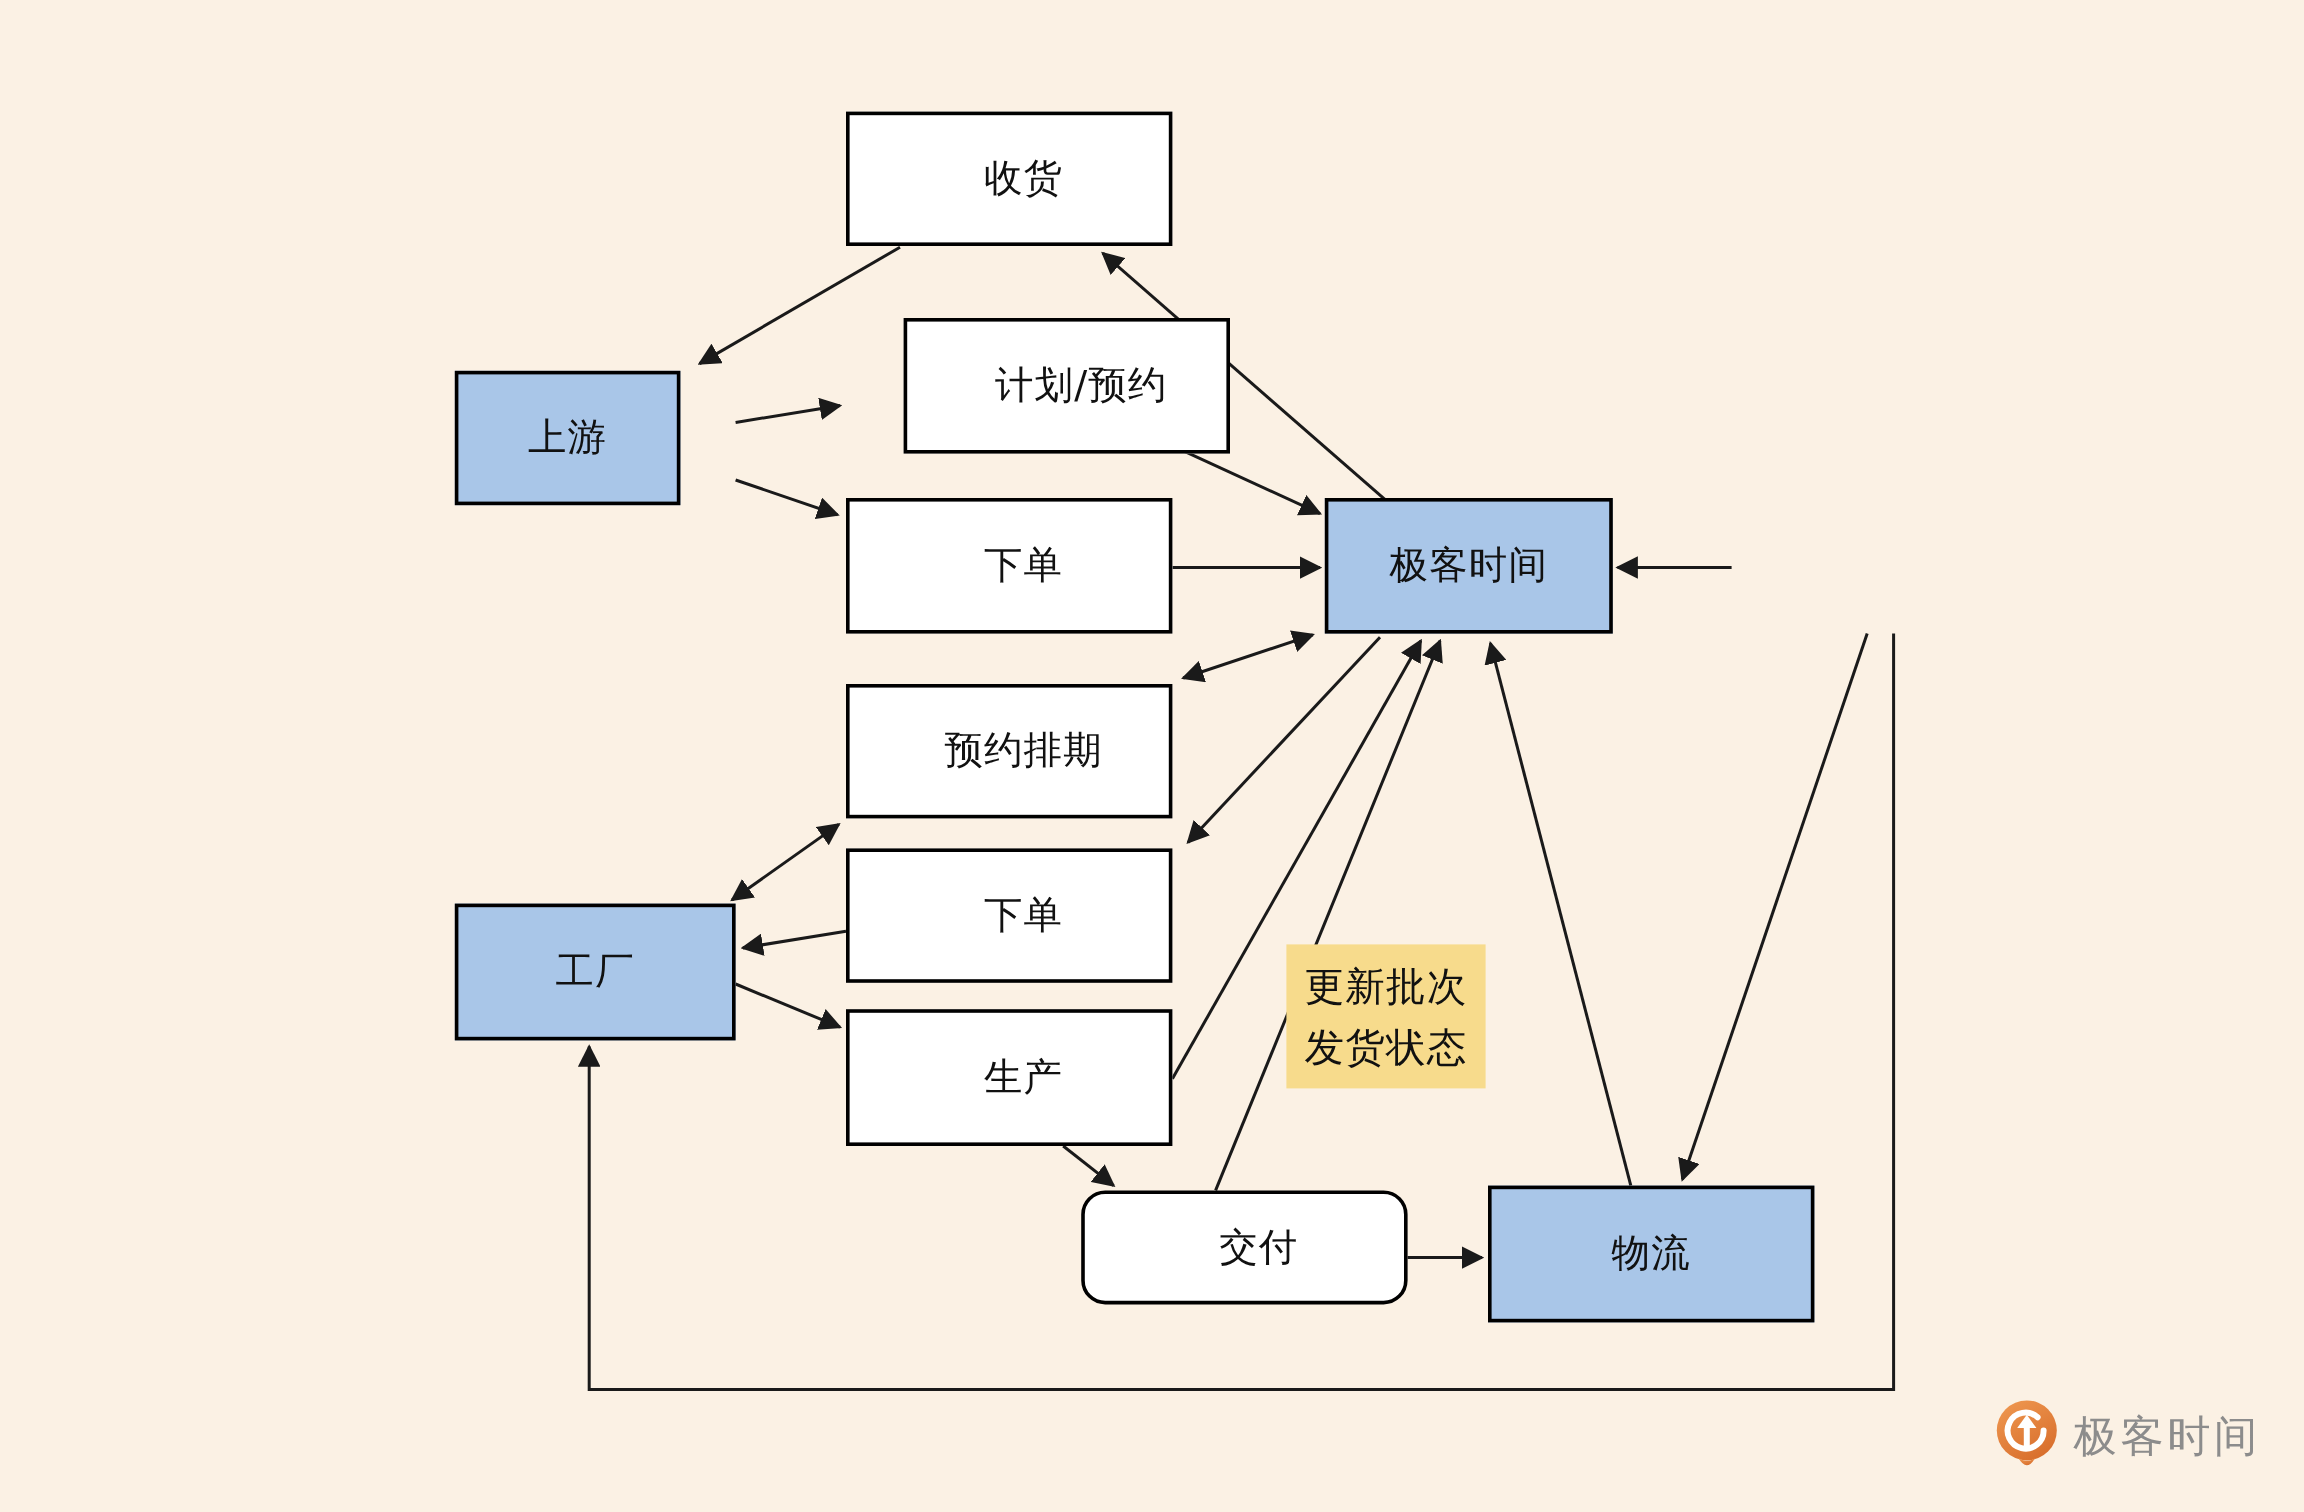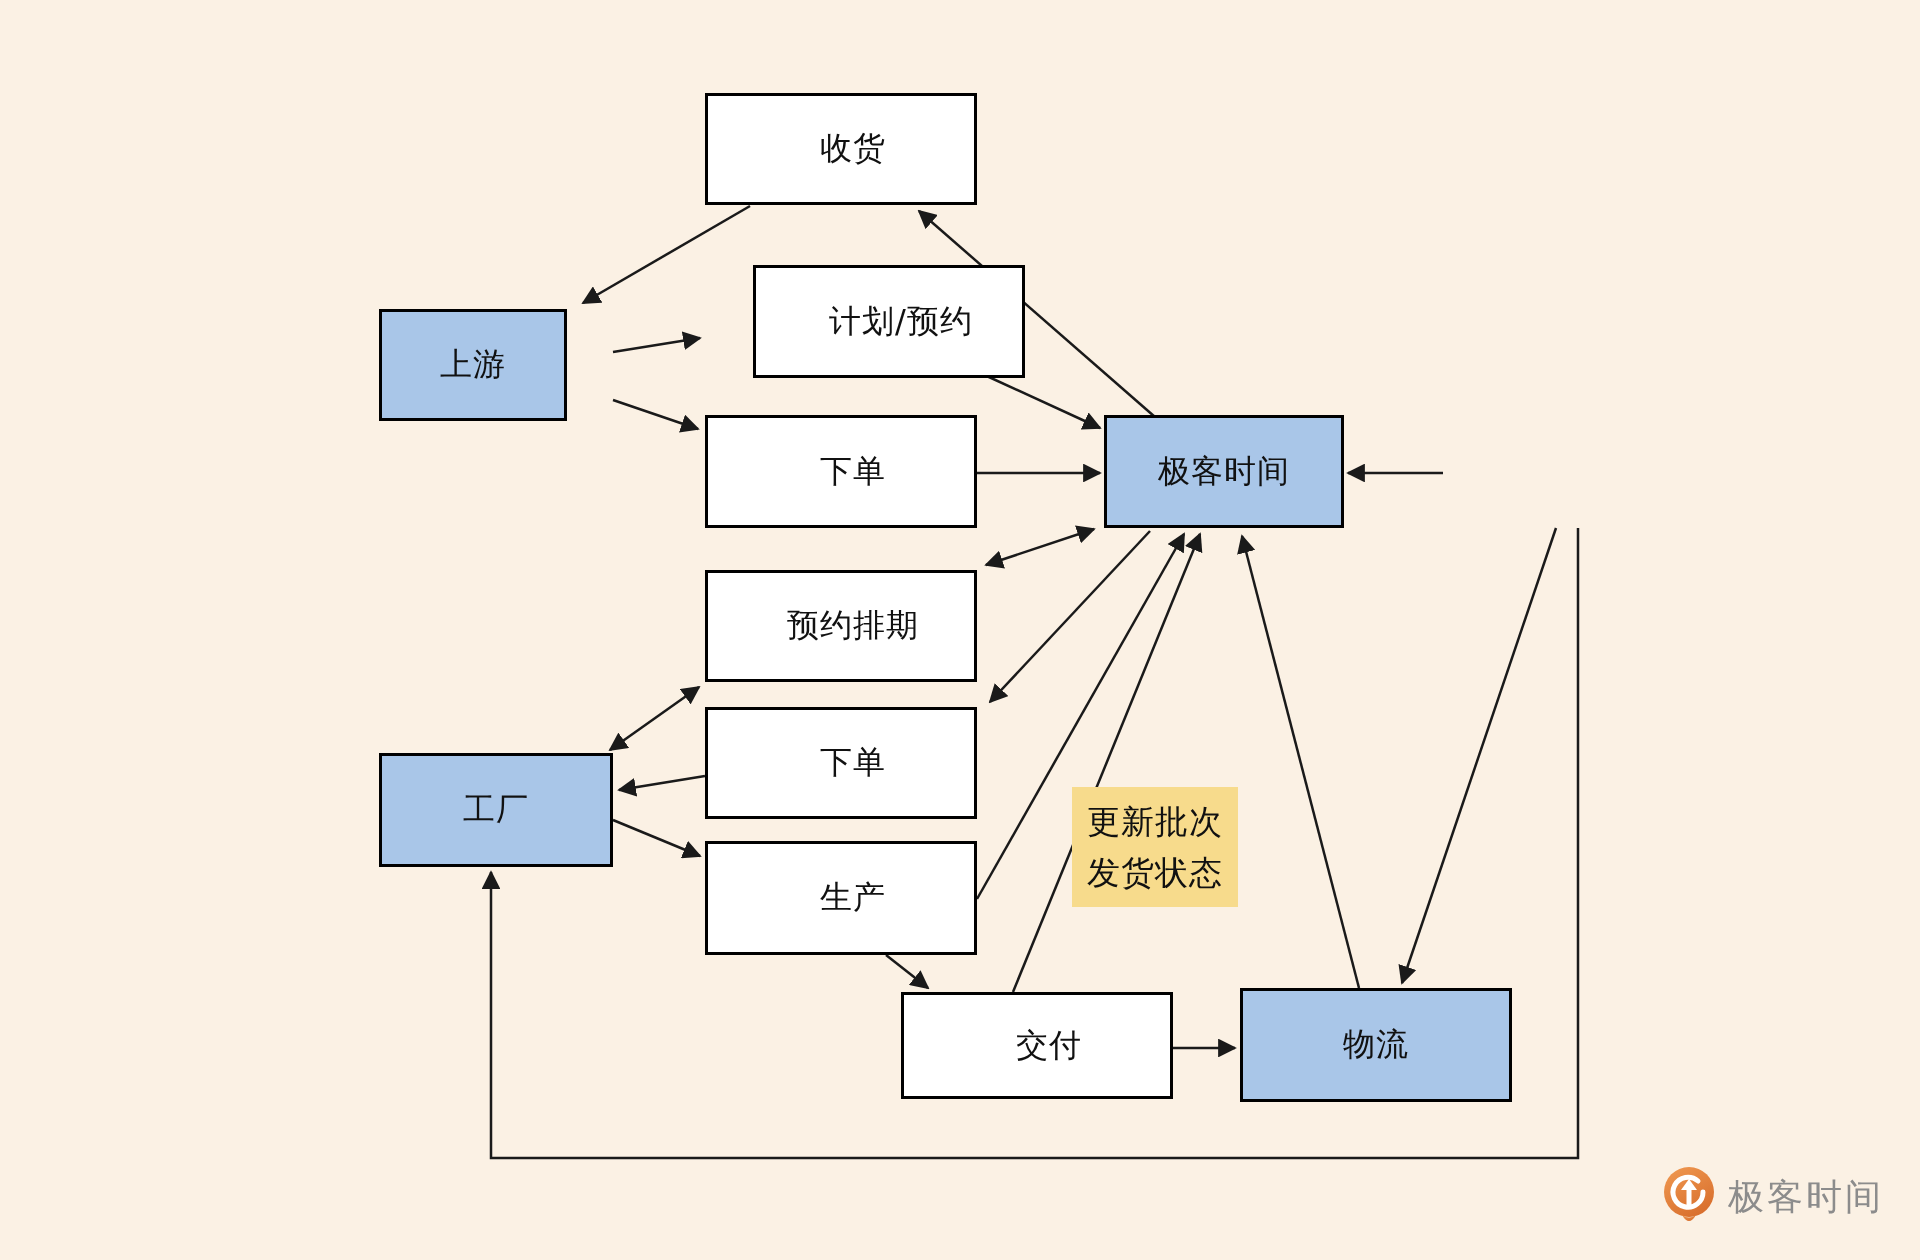--- a/index.html
+++ b/index.html
@@ -70,21 +70,21 @@
 
   <div class="node process" style="left: 705px; top: 93px; width: 272px; height: 112px;">收货</div>
   <div class="node process" style="left: 705px; top: 265px; width: 272px; height: 113px; margin-left: 48px;">计划/预约</div>
   <div class="node primary" style="left: 379px; top: 309px; width: 188px; height: 112px;">上游</div>
   <div class="node process" style="left: 705px; top: 415px; width: 272px; height: 113px;">下单</div>
   <div class="node primary" style="left: 1104px; top: 415px; width: 240px; height: 113px;">极客时间</div>
   <div class="node process" style="left: 705px; top: 570px; width: 272px; height: 112px;">预约排期</div>
   <div class="node process" style="left: 705px; top: 707px; width: 272px; height: 112px;">下单</div>
   <div class="node primary" style="left: 379px; top: 753px; width: 234px; height: 114px;">工厂</div>
   <div class="node process" style="left: 705px; top: 841px; width: 272px; height: 114px;">生产</div>
-  <div class="node process" style="left: 901px; top: 992px; width: 272px; height: 107px;">交付</div>
+  <div class="node process" style="left: 901px; top: 992px; width: 272px; height: 95px; border-radius: 20px;">交付</div>
   <div class="node primary" style="left: 1240px; top: 988px; width: 272px; height: 114px;">物流</div>
   <div class="node note" style="left: 1072px; top: 787px; width: 166px; height: 120px;">更新批次
 发货状态</div>
 </div>
 
 <div class="logo">
   <svg width="54" height="62" viewBox="0 0 54 62">
     <defs>
       <linearGradient id="lg-pin" x1="0" y1="0" x2="0.6" y2="1">
         <stop offset="0" stop-color="#f09a52"></stop>

